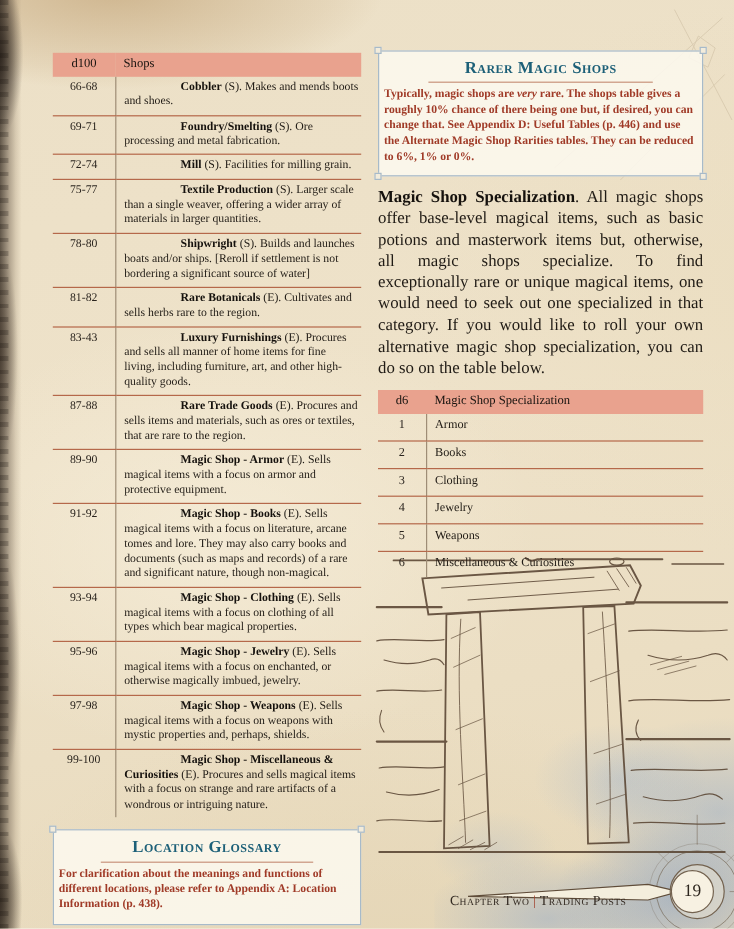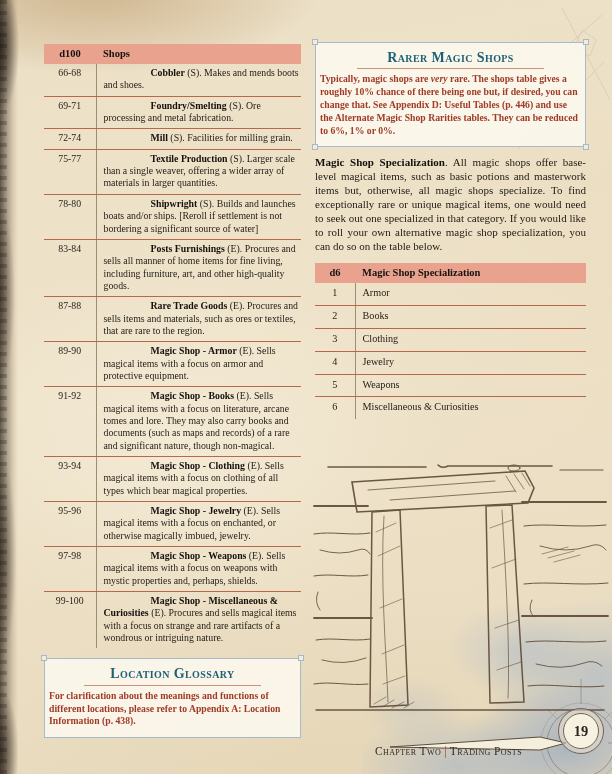--- a/index.html
+++ b/index.html
@@ -44,21 +44,21 @@
       radial-gradient(ellipse 100px 65px at 62% 42%, rgba(160,180,205,0.38), transparent 72%),
       radial-gradient(ellipse 70px 45px at 20% 70%, rgba(160,180,205,0.25), transparent 75%);
   }
 
   .col-left{ position:absolute; left:44px; top:44px; width:257px; z-index:6; }
   .col-right{ position:absolute; left:315px; top:42px; width:271px; z-index:6; }
 
   
   table.rpg{ width:100%; border-collapse:collapse; color:#201b15; }
   table.rpg th{
-    background:#e9a28e; color:#17130f; text-align:left; font-weight:bold;
+    background:#e9a28e; color:#17130f; text-align:left; font-weight:normal;
     font-size:10.5px; padding:4px 7px 4px; line-height:1.15;
   }
   table.rpg th.col-roll{ text-align:center; width:52px; padding:4px 2px; }
   table.rpg td{
     vertical-align:top; font-size:9.8px; line-height:1.26;
     padding:3px 2px 4px 7px; border-bottom:1px solid #b5684a;
   }
   table.rpg td.col-roll{
     text-align:center; padding:3px 2px 4px; border-right:1px solid #9e8d76;
     white-space:nowrap; color:#2a241e;
@@ -85,42 +85,42 @@
     color:#1d6078; font-size:14px; letter-spacing:.4px; line-height:1.1;
   }
   .box-rule{ width:72%; margin:3px auto 4px; border-top:1px solid #c9937c; }
   .box-text{
     color:#a03b28; font-weight:bold; text-align:left;
     font-size:9.7px; line-height:1.32;
   }
 
   
   .body-para{
-    margin-top:9px; font-size:11px; line-height:1.27; color:#201b15;
+    margin-top:9px; font-size:14px; line-height:1.27; color:#201b15;
     text-align:justify;
   }
   .body-para b{ color:#15110d; }
   .col-right table.rpg{ margin-top:9px; }
 
   
   .doorway{ position:absolute; left:310px; top:458px; z-index:3; }
 
   
   .footer{
     position:absolute; right:90px; bottom:17px; z-index:7;
     font-variant:small-caps; font-weight:normal; font-size:11.5px;
     letter-spacing:.4px; color:#332a22; white-space:nowrap;
   }
   .footer .sep{ color:#a03b28; padding:0 3px; }
   .compass-svg{ position:absolute; right:0; bottom:0; z-index:6; }
   .page-circle{
-    position:absolute; right:8px; bottom:20px; width:46px; height:46px; z-index:8;
+    position:absolute; right:8px; bottom:8px; width:46px; height:46px; z-index:8;
     border-radius:50%; border:1.5px solid #73624f;
     background:rgba(233,226,209,0.55);
-    display:flex; align-items:center; justify-content:center;font-weight:bold;
+    display:flex; align-items:center; justify-content:flex-start;
   }
   .page-circle-inner{
     width:36px; height:36px; border-radius:50%; border:1px solid #73624f;
     background:#f7f1e2; display:flex; align-items:center; justify-content:center;
     font-size:14.5px; color:#2c251d;
   }
 </style>
 </head>
 <body>
 
@@ -163,22 +163,26 @@
           </tr>
           <tr>
             <td class="col-roll">75-77</td>
             <td class="col-desc"><b>Textile Production</b> (S). Larger scale than a single weaver, offering a wider array of materials in larger quantities.</td>
           </tr>
           <tr>
             <td class="col-roll">78-80</td>
             <td class="col-desc"><b>Shipwright</b> (S). Builds and launches boats and/or ships. [Reroll if settlement is not bordering a significant source of water]</td>
           </tr>
           <tr>
-            <td class="col-roll">83-84</td>
-            <td class="col-desc"><b>Posts Furnishings</b> (E). Procures and sells all manner of home items for fine living, including furniture, art, and other high-quality goods.</td>
+            <td class="col-roll">81-82</td>
+            <td class="col-desc"><b>Rare Botanicals</b> (E). Cultivates and sells herbs rare to the region.</td>
+          </tr>
+          <tr>
+            <td class="col-roll">83-43</td>
+            <td class="col-desc"><b>Luxury Furnishings</b> (E). Procures and sells all manner of home items for fine living, including furniture, art, and other high-quality goods.</td>
           </tr>
           <tr>
             <td class="col-roll">87-88</td>
             <td class="col-desc"><b>Rare Trade Goods</b> (E). Procures and sells items and materials, such as ores or textiles, that are rare to the region.</td>
           </tr>
           <tr>
             <td class="col-roll">89-90</td>
             <td class="col-desc"><b>Magic Shop - Armor</b> (E). Sells magical items with a focus on armor and protective equipment.</td>
           </tr>
           <tr>

